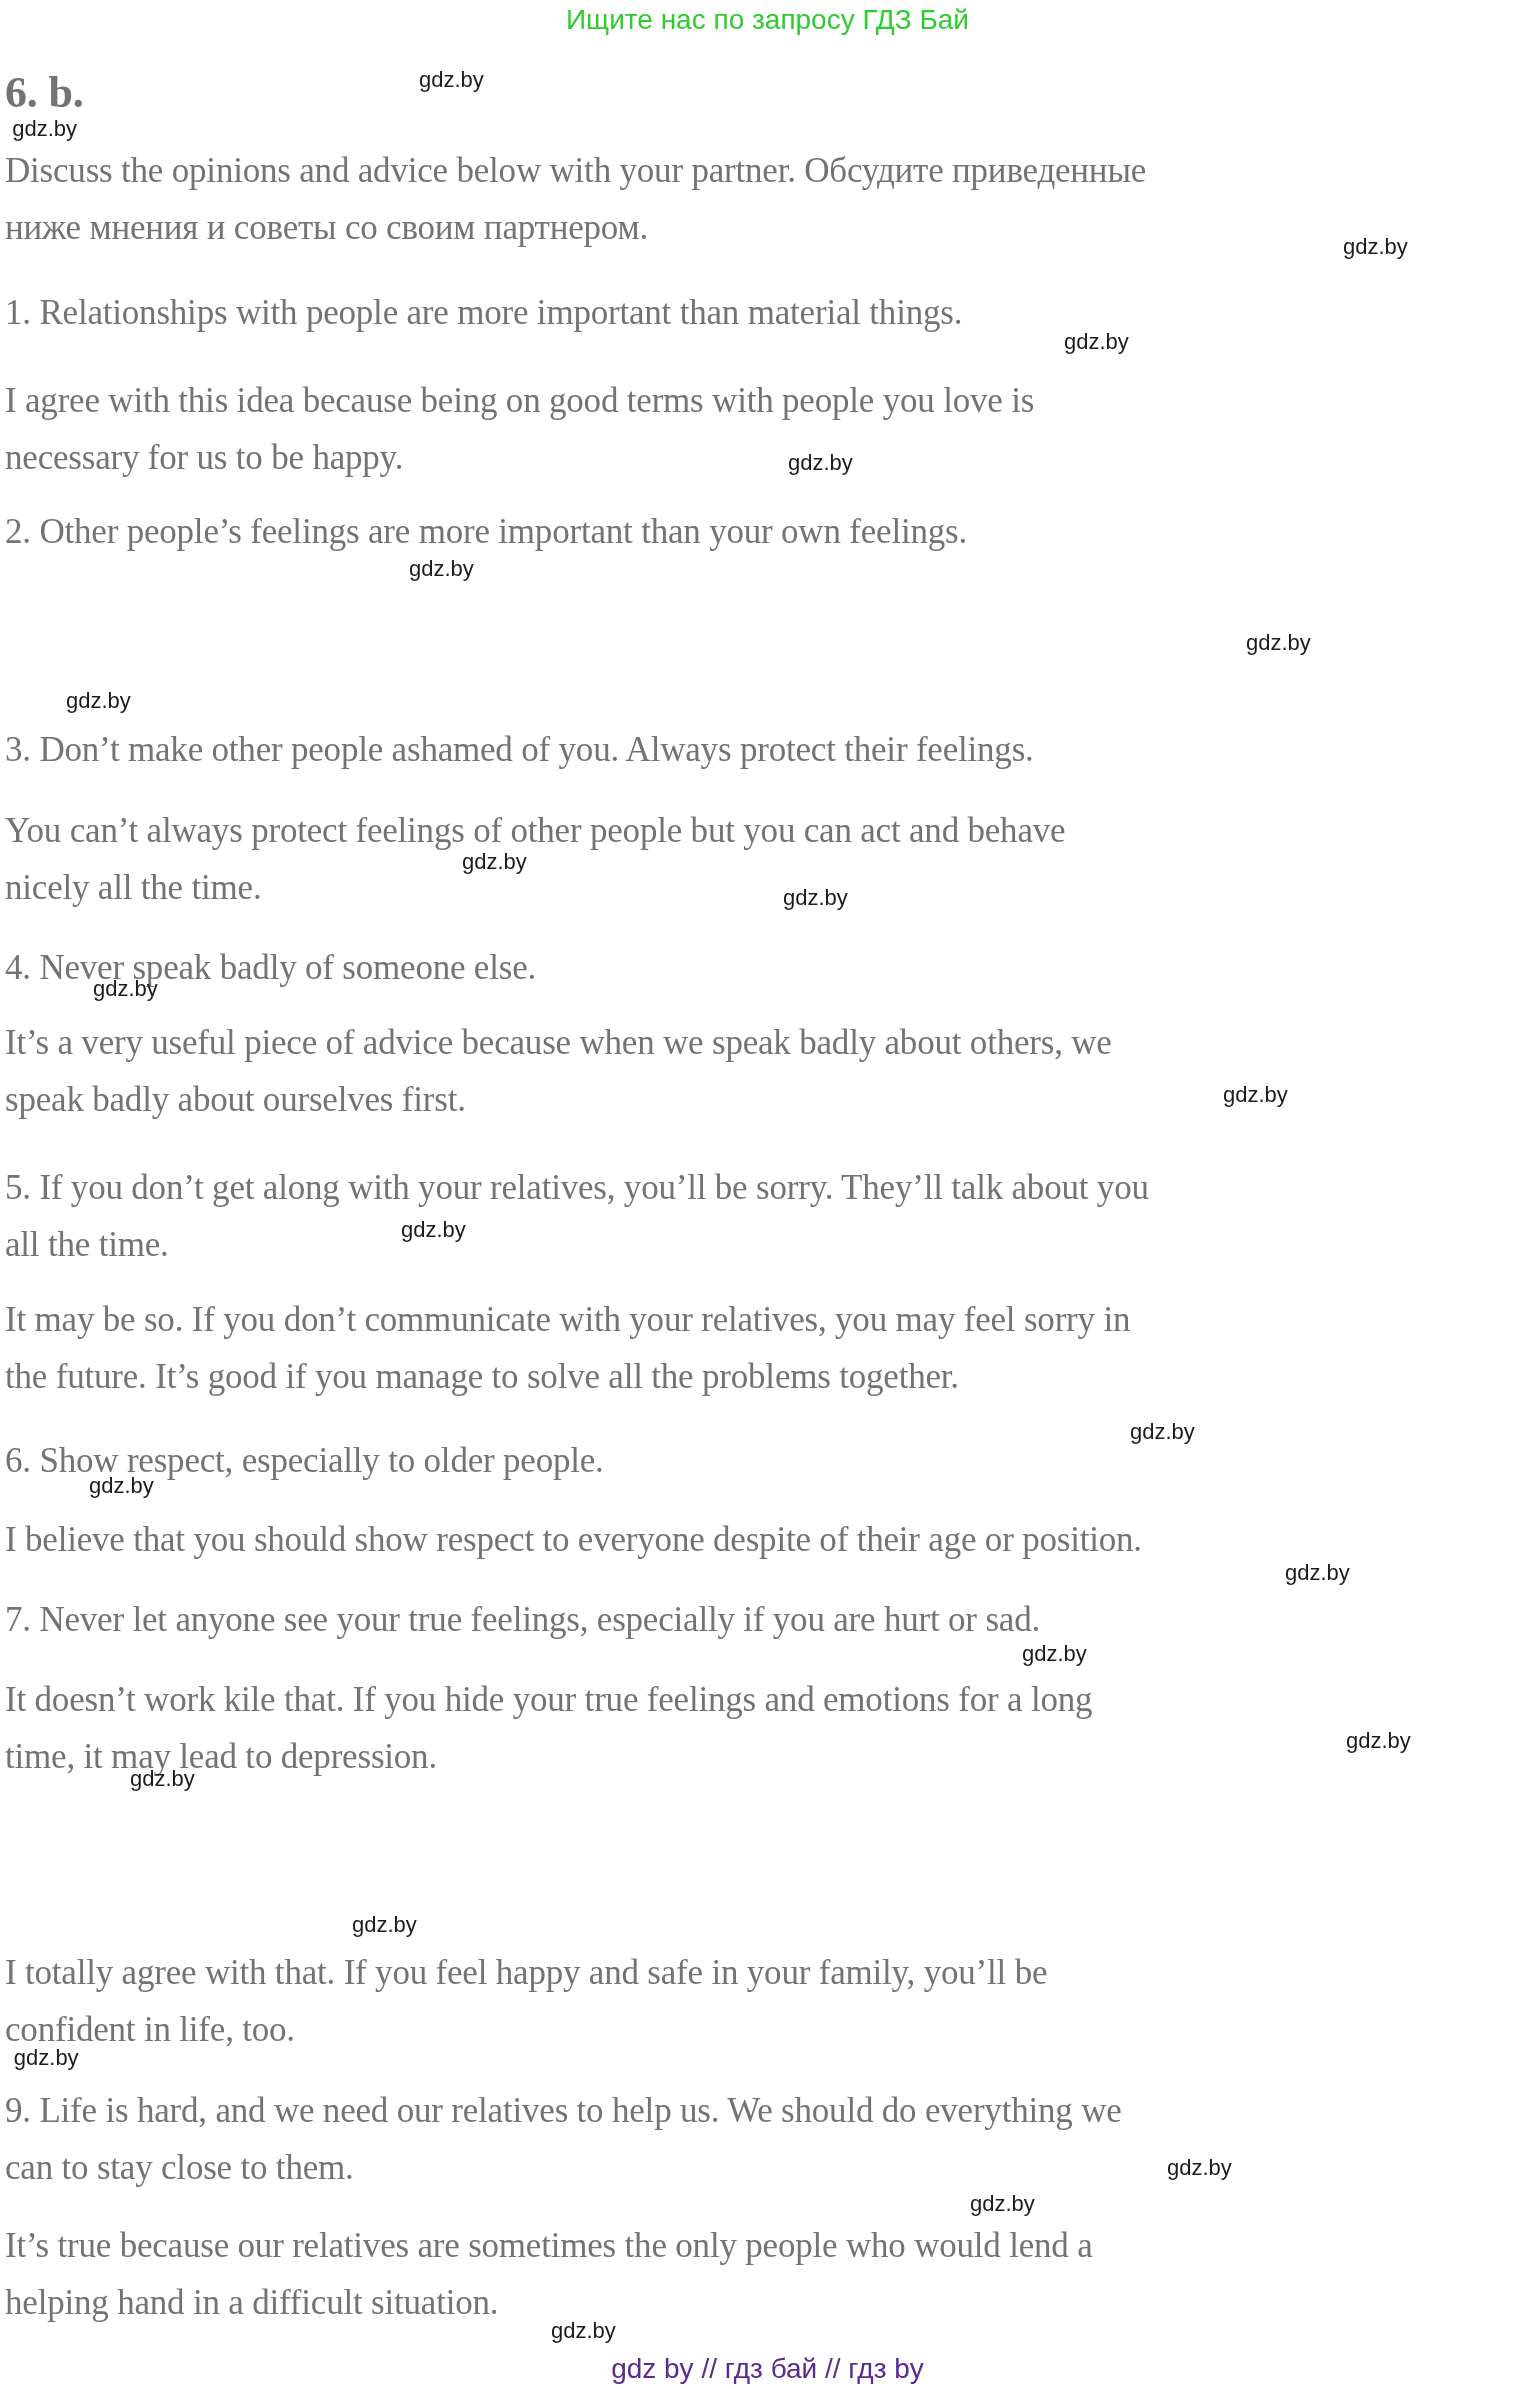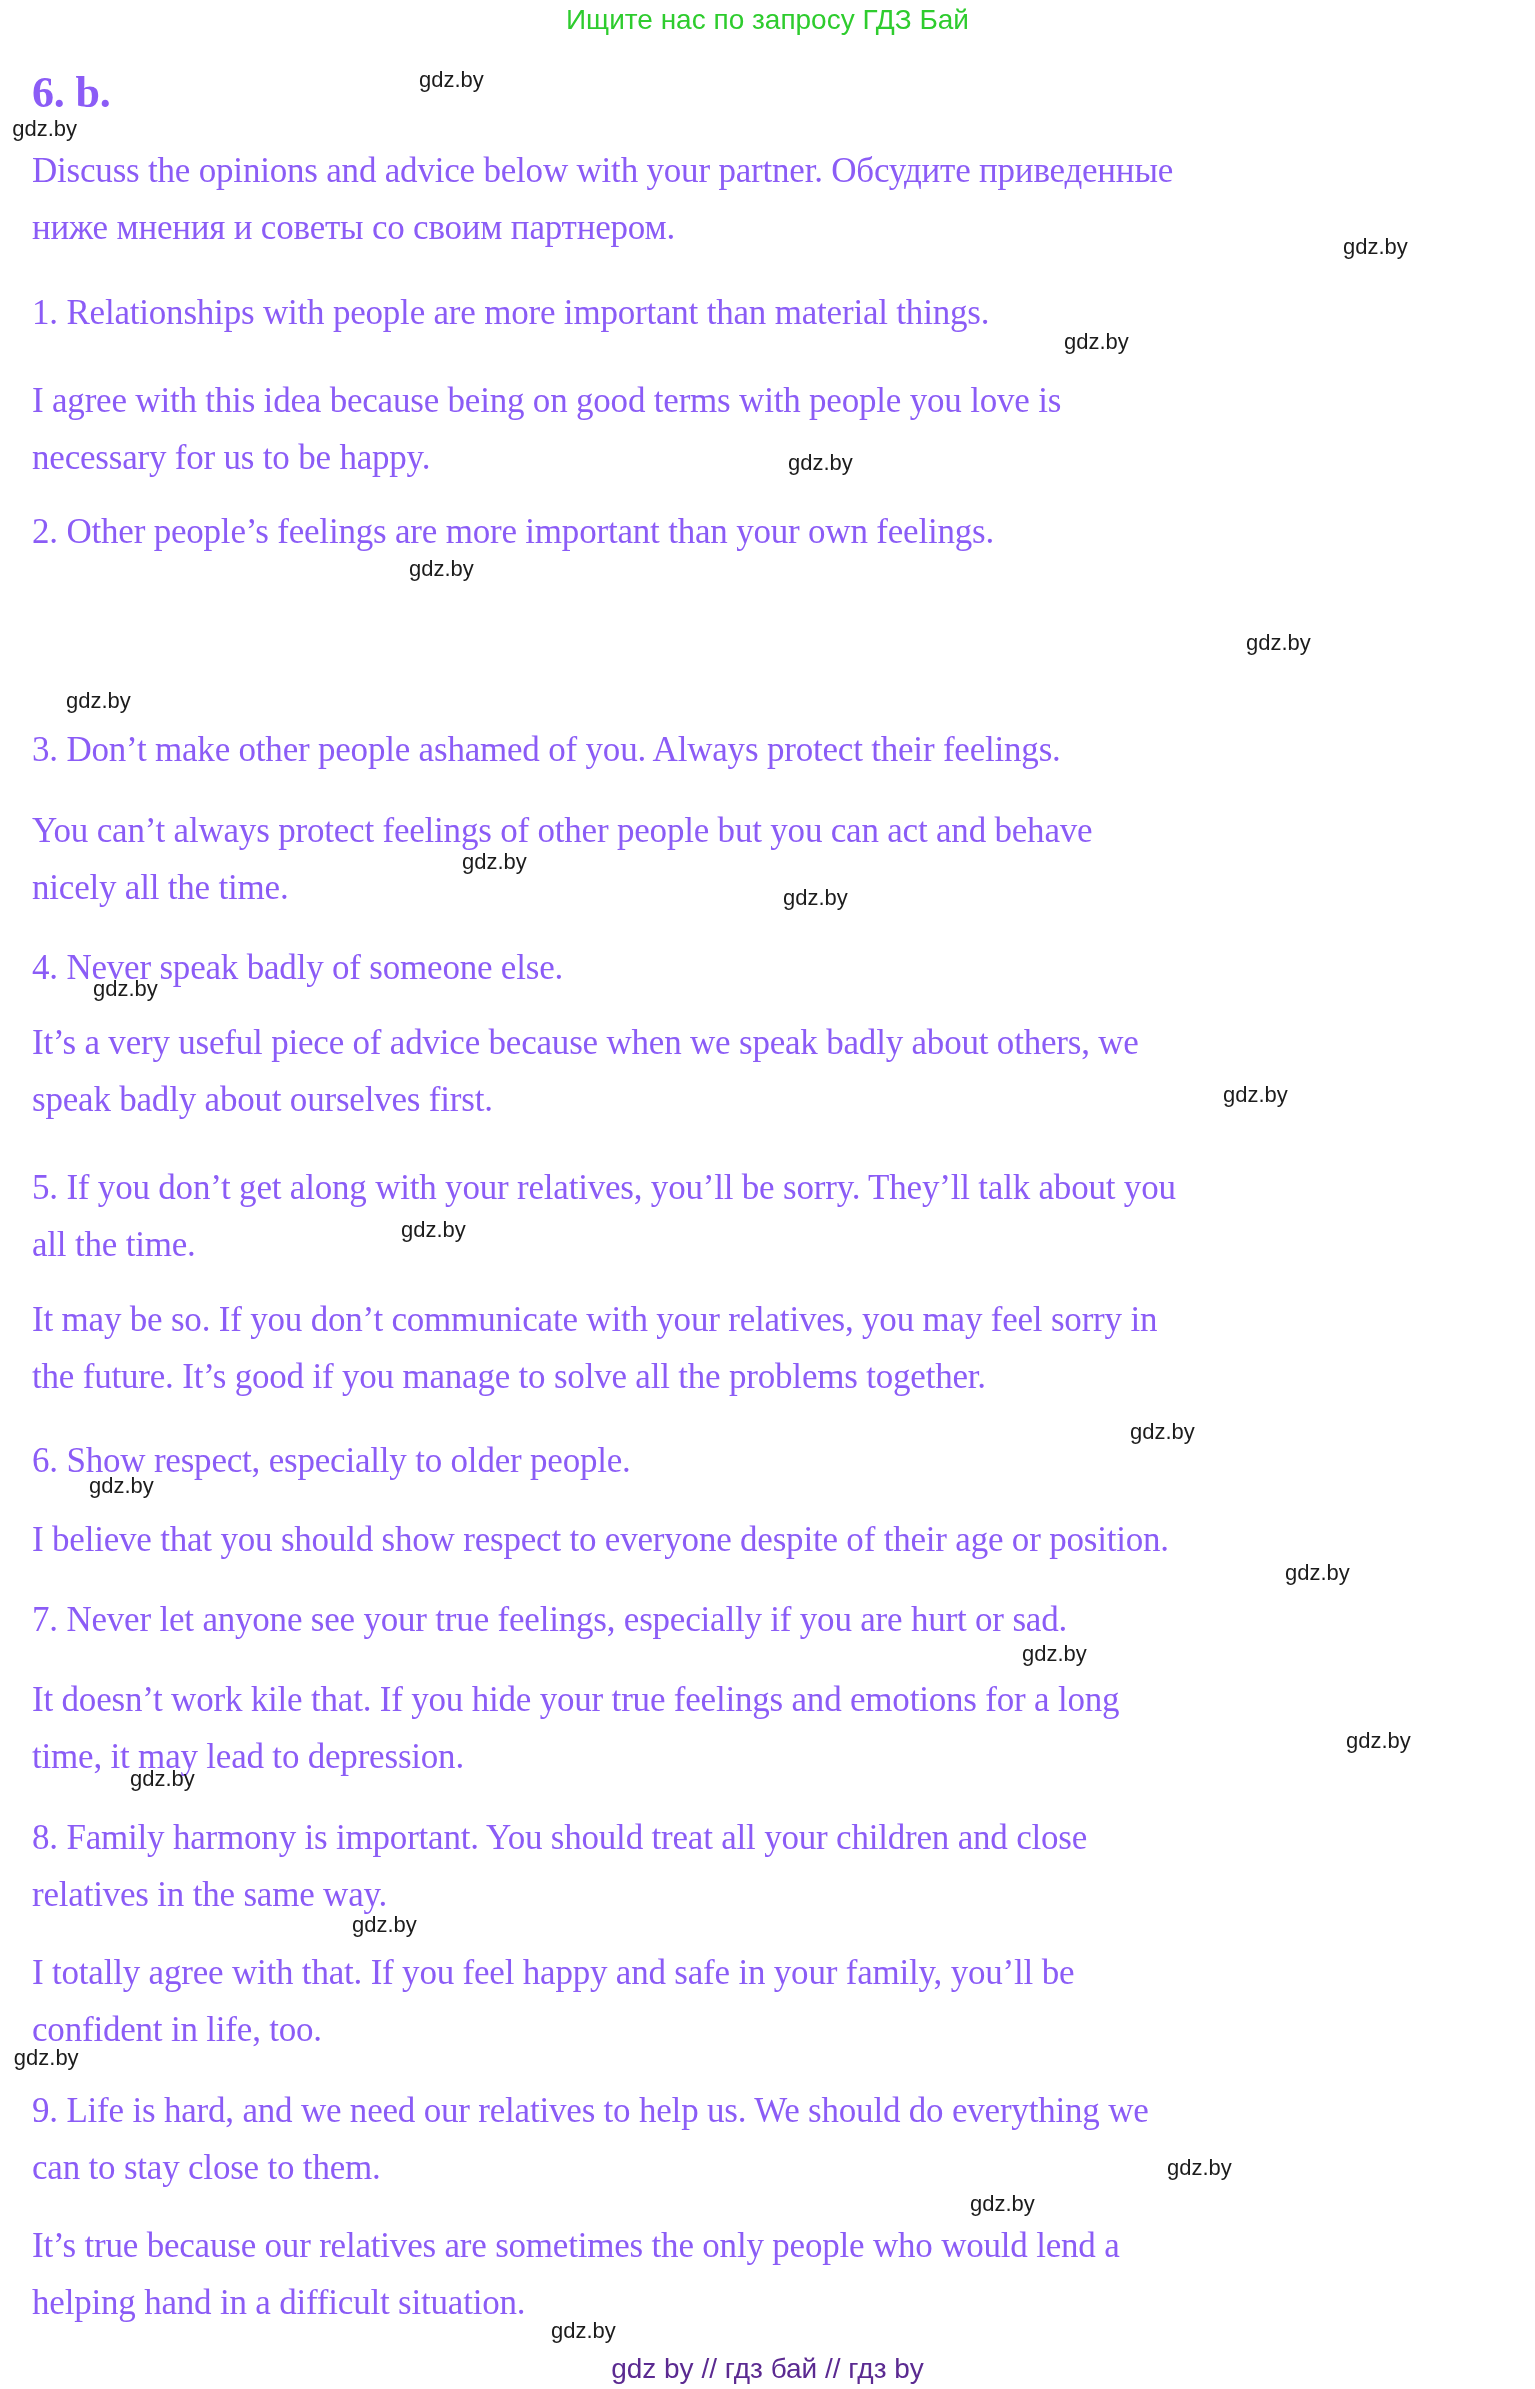--- a/index.html
+++ b/index.html
@@ -16,25 +16,25 @@
     top: 3.8px;
     left: 0;
     width: 100%;
     text-align: center;
     font-family: "Liberation Sans", sans-serif;
     font-size: 28px;
     color: #2ecc2e;
   }
   .para {
     position: absolute;
-    left: 32px;
+    left: 5px;
     width: 1502px;
     font-size: 35px;
     line-height: 57px;
-    color: #8b5cf6;
+    color: #737373;
     white-space: pre-line;
     letter-spacing: -0.2px;
   }
   .exercise-label {
     font-weight: bold;
     font-size: 44px;
     line-height: 46px;
   }
   .wm {
     position: absolute;
@@ -77,22 +77,20 @@
 speak badly about ourselves first.</div>
   <div class="para" style="top:1159px">5. If you don’t get along with your relatives, you’ll be sorry. They’ll talk about you
 all the time.</div>
   <div class="para" style="top:1291px">It may be so. If you don’t communicate with your relatives, you may feel sorry in
 the future. It’s good if you manage to solve all the problems together.</div>
   <div class="para" style="top:1432px">6. Show respect, especially to older people.</div>
   <div class="para" style="top:1511px">I believe that you should show respect to everyone despite of their age or position.</div>
   <div class="para" style="top:1591px">7. Never let anyone see your true feelings, especially if you are hurt or sad.</div>
   <div class="para" style="top:1671px">It doesn’t work kile that. If you hide your true feelings and emotions for a long
 time, it may lead to depression.</div>
-  <div class="para" style="top:1809px">8. Family harmony is important. You should treat all your children and close
-relatives in the same way.</div>
   <div class="para" style="top:1944px">I totally agree with that. If you feel happy and safe in your family, you’ll be
 confident in life, too.</div>
   <div class="para" style="top:2082px">9. Life is hard, and we need our relatives to help us. We should do everything we
 can to stay close to them.</div>
   <div class="para" style="top:2217px">It’s true because our relatives are sometimes the only people who would lend a
 helping hand in a difficult situation.</div>
 
   <span class="wm" style="left:419px;top:67px">gdz.by</span>
   <span class="wm" style="left:12.2px;top:116px">gdz.by</span>
   <span class="wm" style="left:1343px;top:234px">gdz.by</span>

